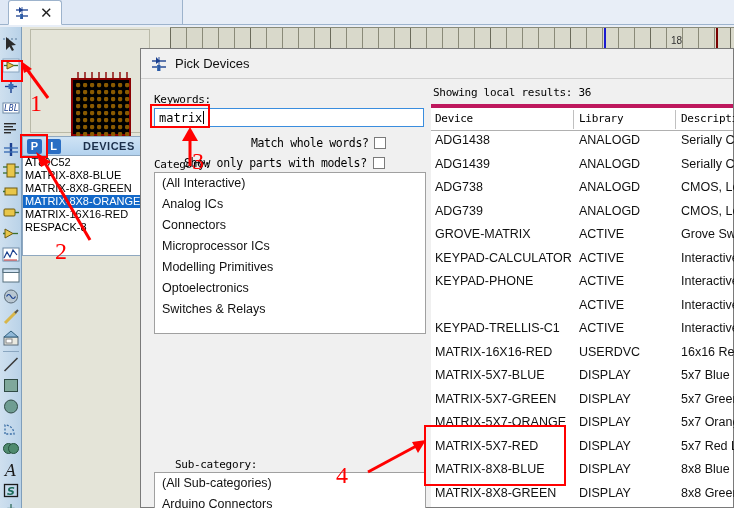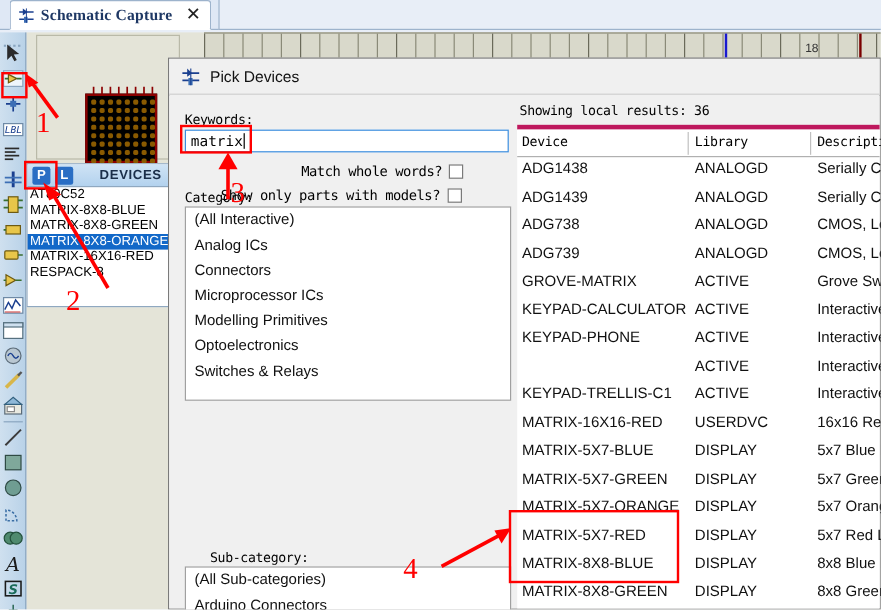--- a/index.html
+++ b/index.html
@@ -468,21 +468,20 @@
     <div class="tab">
       <span class="tabicon">
         <svg width="14" height="14">
           <line x1="1" y1="4" x2="13" y2="4" stroke="#1a3f8f" stroke-width="1.3"></line>
           <line x1="1" y1="10" x2="13" y2="10" stroke="#1a3f8f" stroke-width="1.3"></line>
           <polygon points="4,1 8,4 4,7" fill="#1a3f8f"></polygon>
           <rect x="5" y="8" width="3" height="5" fill="#3d6fb5"></rect>
           <line x1="7" y1="1" x2="7" y2="13" stroke="#1a3f8f" stroke-width="0.8"></line>
         </svg>
       </span>
-      <span class="tab-label">Schematic Capture</span>
       <span class="tab-close">✕</span>
     </div>
   </div>
 
   <div class="devpanel">
     <div class="devhead">
       <div class="pl-btn">P</div>
       <div class="pl-btn">L</div>
       <div class="devtitle">DEVICES</div>
     </div>

